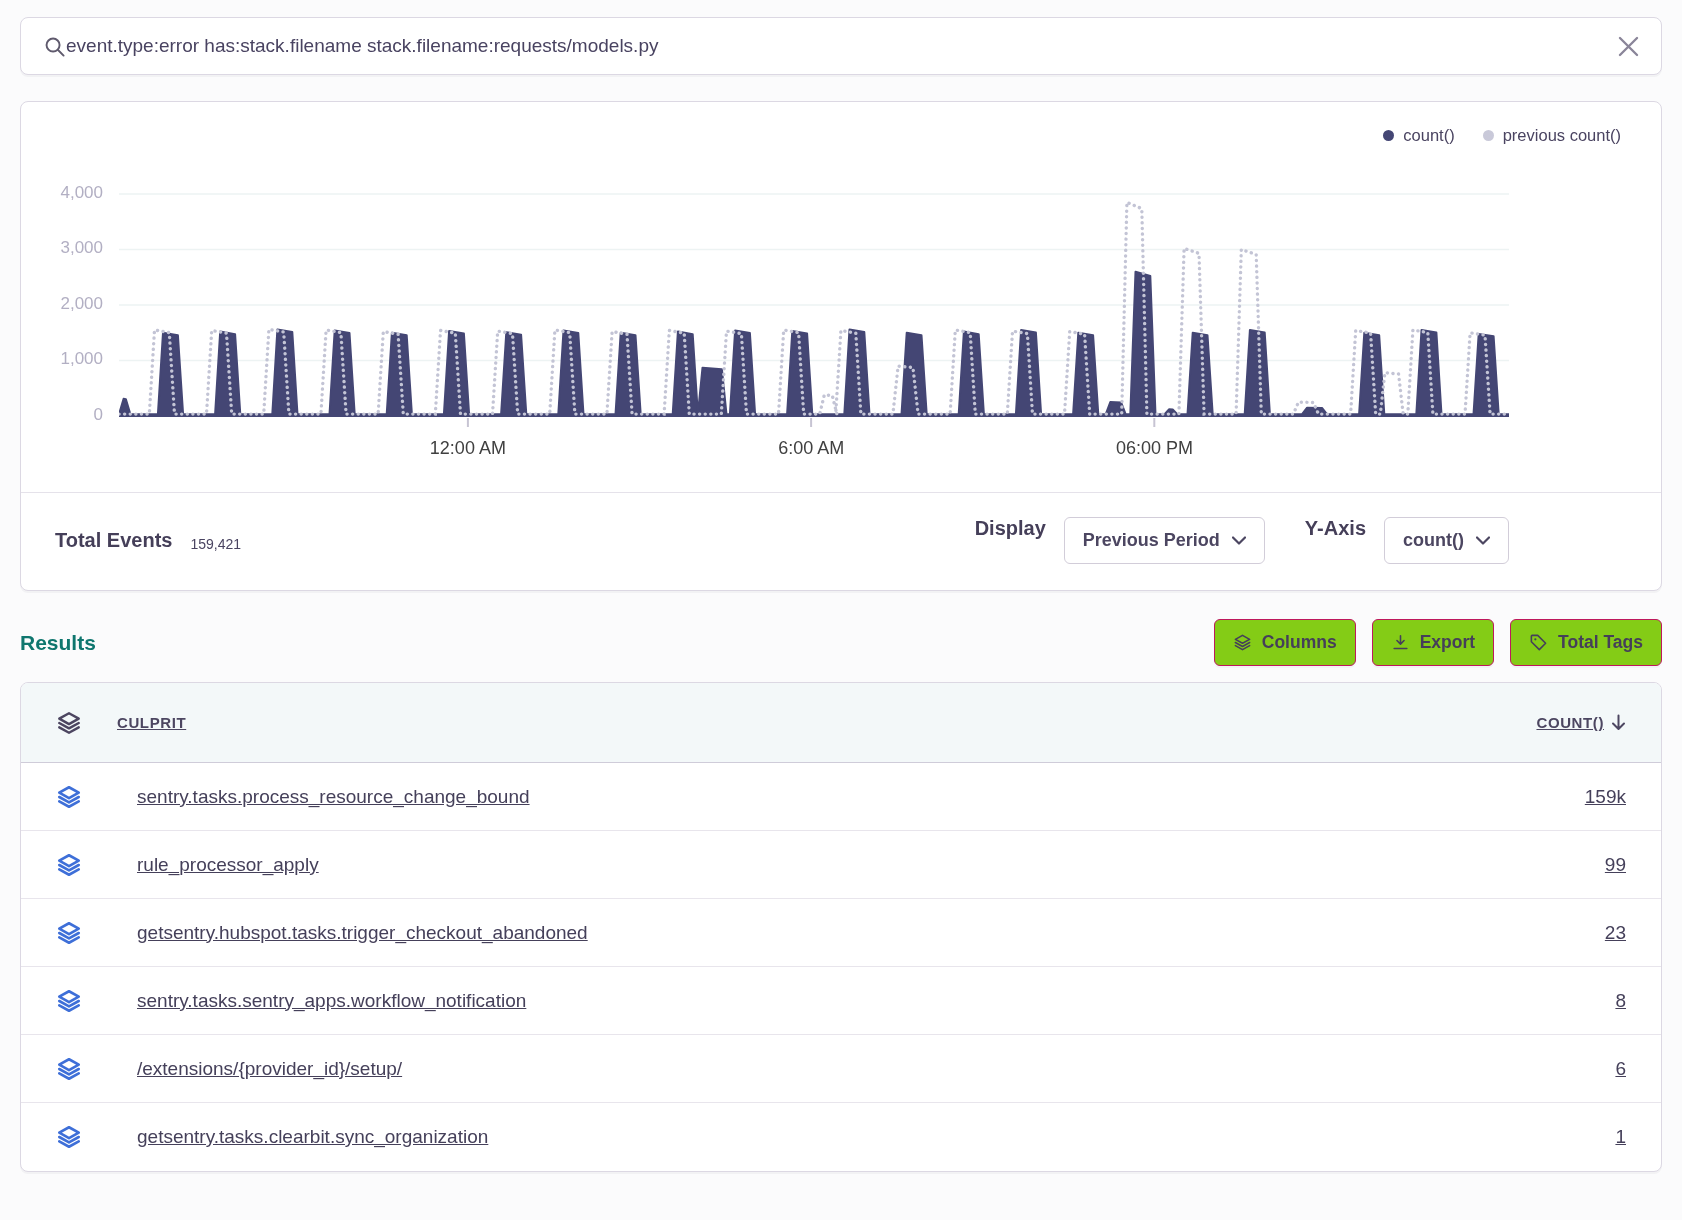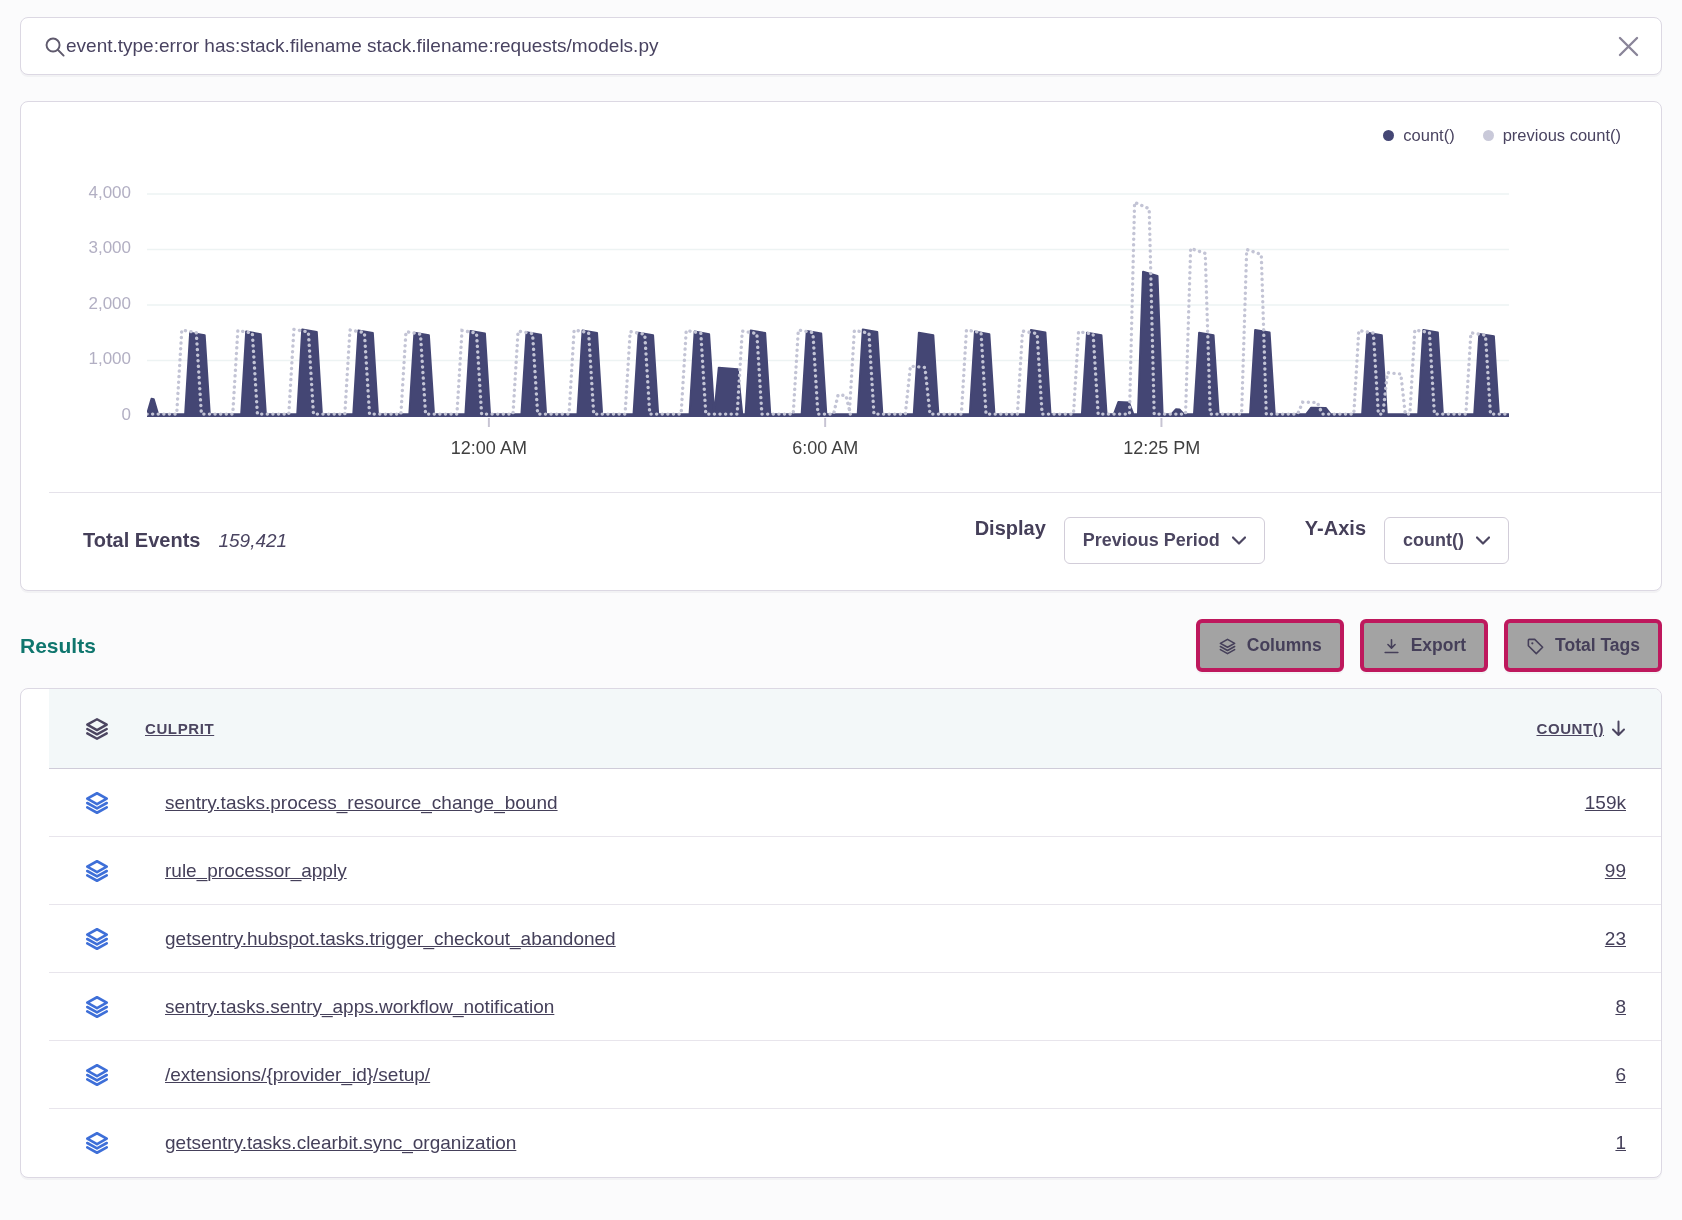--- a/index.html
+++ b/index.html
@@ -8,21 +8,20 @@
     font-family: "Liberation Sans", sans-serif;
     color: #45405a;
   }
   .container { padding: 0 20px 40px; }
 
   .panel {
     background: #fff;
     border: 1px solid #dcd8e3;
     border-radius: 8px;
     box-shadow: 0 2px 0 rgba(37,26,58,0.04);
-    padding-left: 28px;
   }
 
   
   .search-bar {
     margin: 17px 0 26px;
     height: 58px;
     display: flex; align-items: center; 
     padding: 0 22px;
   }
   .search-bar svg { flex: none; }
@@ -56,37 +55,37 @@
   .xt0 { left: 25.1%; } .xt1 { left: 49.8%; } .xt2 { left: 74.5%; }
 
   .summary-row {
     display: flex; align-items: center;
     border-top: 1px solid #e5e2ea;
     margin-top: 24px;
     padding: 24px 152px 26px 34px;
   }
   .total { display: flex; align-items: flex-end; gap: 18px; flex: 1; }
   .bold-lbl { font-size: 20px; font-weight: 700; color: #453f59; }
-  .total-val { font-size: 19px; color: #4a4461; font-style: italic; }
+  .total-val { font-size: 14px; color: #4a4461; }
   .ctrl-group { display: flex; }
   .ctrl-group .bold-lbl { margin-right: 18px; }
   .grp2 { margin-left: 40px; }
   .dd-btn {
     display: flex; align-items: center; gap: 12px;
     background: #fff; border: 1px solid #d2cdd9; border-radius: 6px;
     padding: 12px 18px; font-family: inherit;
     font-size: 18px; font-weight: 600; color: #4c4661; cursor: pointer;
   }
 
   
   .results-bar { display: flex; align-items: center; margin: 28px 0 16px; }
   .results-title { flex: 1; font-size: 21px; font-weight: 700; color: #0f766e; }
   .btn {
-    display: flex; align-items: flex-end; gap: 10px;
-    background: #a3a3a3; border: 4px solid #be185d; border-radius: 6px;
+    display: flex; align-items: center; gap: 10px;
+    background: #84cc16; border: 1px solid #be185d; border-radius: 6px;
     padding: 12px 18px; margin-left: 16px; cursor: pointer;
     font-family: inherit; font-size: 17.5px; font-weight: 600; color: #453f59;
     box-shadow: 0 2px 0 rgba(37,26,58,0.03);
   }
   .btn svg { width: 19px; height: 19px; }
 
   
   .table { overflow: hidden; }
   .thead, .trow {
     display: grid; grid-template-columns: 96px 1fr 280px; align-items: center; text-decoration: underline;
@@ -153,21 +152,21 @@
             <line x1="0" x2="1390" y1="270" y2="270" stroke="#d6d3e0" stroke-width="2"></line>
             <line x1="348.9" x2="348.9" y1="272" y2="281" stroke="#c7c4d3" stroke-width="2"></line>
             <line x1="692.1" x2="692.1" y1="272" y2="281" stroke="#c7c4d3" stroke-width="2"></line>
             <line x1="1035.3" x2="1035.3" y1="272" y2="281" stroke="#c7c4d3" stroke-width="2"></line>
             <path d="M0 268.3 L0 268.3 L4.6 252.8 L6.9 253.3 L11.4 268.3 L38.9 268.3 L44 186.8 L58.9 189.2 L64.1 268.3 L96.1 268.3 L101.2 185.6 L116.1 188.2 L121.3 268.3 L153.3 268.3 L158.4 183.4 L173.3 186 L178.5 268.3 L210.5 268.3 L215.7 184.5 L230.5 187.1 L235.7 268.3 L267.7 268.3 L272.9 186.8 L287.7 189.2 L292.9 268.3 L324.9 268.3 L330.1 185.1 L344.9 187.6 L350.1 268.3 L382.1 268.3 L387.3 186.2 L402.1 188.7 L407.3 268.3 L439.3 268.3 L444.5 184.5 L459.3 187.1 L464.5 268.3 L496.5 268.3 L501.7 186.8 L516.5 189.2 L521.7 268.3 L553.7 268.3 L558.9 185.6 L573.7 188.2 L578.9 268.3 L578.9 268.3 L583.5 221.7 L602.9 223.2 L607.5 268.3 L610.9 268.3 L616.1 184.5 L630.9 187.1 L636.1 268.3 L668.1 268.3 L673.3 185.1 L688.1 187.6 L693.3 268.3 L725.3 268.3 L730.5 183.4 L745.3 186 L750.5 268.3 L782.5 268.3 L787.7 186.8 L802.5 189.2 L807.7 268.3 L839.7 268.3 L844.9 185.6 L859.7 188.2 L864.9 268.3 L896.9 268.3 L902.1 184 L916.9 186.6 L922.1 268.3 L954.1 268.3 L959.3 186.8 L974.1 189.2 L979.3 268.3 L986.7 268.3 L991.3 256.1 L1002.2 256.5 L1006.7 268.3 L1011.3 268.3 L1016.5 125.7 L1031.3 130 L1036.5 268.3 L1045.6 268.3 L1050.2 263.3 L1053.7 263.5 L1058.2 268.3 L1068.5 268.3 L1073.7 186.8 L1088.5 189.2 L1093.7 268.3 L1125.7 268.3 L1130.9 184 L1145.7 186.6 L1150.9 268.3 L1182.9 268.3 L1188.1 261.7 L1203 261.9 L1208.1 268.3 L1240.1 268.3 L1245.3 186.8 L1260.2 189.2 L1265.3 268.3 L1297.3 268.3 L1302.5 184 L1317.4 186.6 L1322.5 268.3 L1354.5 268.3 L1359.7 187.9 L1374.6 190.3 L1379.7 268.3 L1390 268.3 L1390 270 L0 270 Z" fill="#444674" stroke="#444674" stroke-width="2" stroke-linejoin="round"></path>
             <path d="M0 268.1 L30.3 268.1 L35.5 184 L50.3 186.6 L55.5 268.1 L87.5 268.1 L92.7 184.5 L107.5 187.1 L112.7 268.1 L144.7 268.1 L149.9 183.4 L164.7 186 L169.9 268.1 L201.9 268.1 L207.1 184 L221.9 186.6 L227.1 268.1 L259.1 268.1 L264.3 185.6 L279.1 188.2 L284.3 268.1 L316.3 268.1 L321.5 184.5 L336.3 187.1 L341.5 268.1 L373.5 268.1 L378.7 185.1 L393.5 187.6 L398.7 268.1 L430.7 268.1 L435.9 184 L450.7 186.6 L455.9 268.1 L487.9 268.1 L493.1 185.6 L508 188.2 L513.1 268.1 L545.1 268.1 L550.3 184.5 L565.2 187.1 L570.3 268.1 L602.3 268.1 L607.5 185.1 L622.4 187.6 L627.5 268.1 L659.5 268.1 L664.7 184 L679.6 186.6 L684.7 268.1 L700.7 268.1 L705.3 248.9 L713.3 249.5 L717.9 268.1 L716.7 268.1 L721.9 184.5 L736.8 187.1 L741.9 268.1 L773.9 268.1 L779.1 220.1 L794 221.5 L799.1 268.1 L831.1 268.1 L836.3 184 L851.2 186.6 L856.3 268.1 L888.3 268.1 L893.5 185.1 L908.4 187.6 L913.5 268.1 L945.5 268.1 L950.7 185.6 L965.6 188.2 L970.7 268.1 L1002.7 268.1 L1007.9 56.3 L1022.8 62.7 L1027.9 268.1 L1059.9 268.1 L1065.1 102.4 L1080 107.4 L1085.1 268.1 L1117.1 268.1 L1122.3 103.5 L1137.2 108.5 L1142.3 268.1 L1174.3 268.1 L1179.5 256.1 L1194.4 256.5 L1199.5 268.1 L1231.6 268.1 L1236.7 184.5 L1251.6 187.1 L1256.7 268.1 L1261.3 268.1 L1265.9 226.7 L1279.6 228 L1284.2 268.1 L1288.8 268.1 L1293.9 184 L1308.8 186.6 L1313.9 268.1 L1346 268.1 L1351.1 186.8 L1366 189.2 L1371.1 268.1 L1390 268.1" fill="none" stroke="#c3c4d5" stroke-width="3.4" stroke-dasharray="0.1 5.5" stroke-linecap="round" vector-effect="non-scaling-stroke"></path>
           </svg>
         <div class="x-labels">
           <span class="xt0">12:00 AM</span>
           <span class="xt1">6:00 AM</span>
-          <span class="xt2">12:25 PM</span>
+          <span class="xt2">06:00 PM</span>
         </div>
       </div>
     </div>
 
     <div class="summary-row">
       <div class="total">
         <span class="bold-lbl">Total Events</span>
         <span class="total-val">159,421</span>
       </div>
       <div class="ctrl-group">

